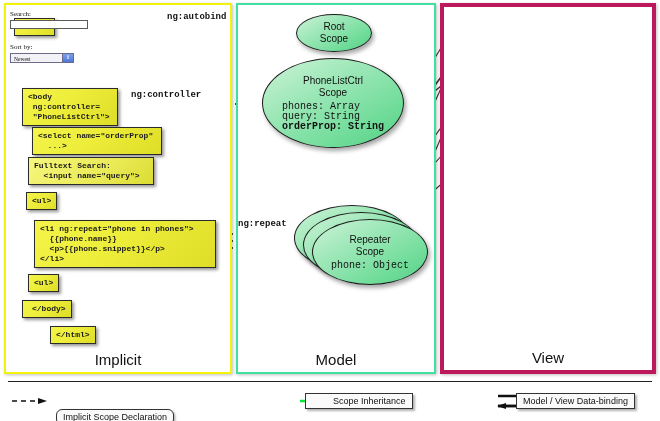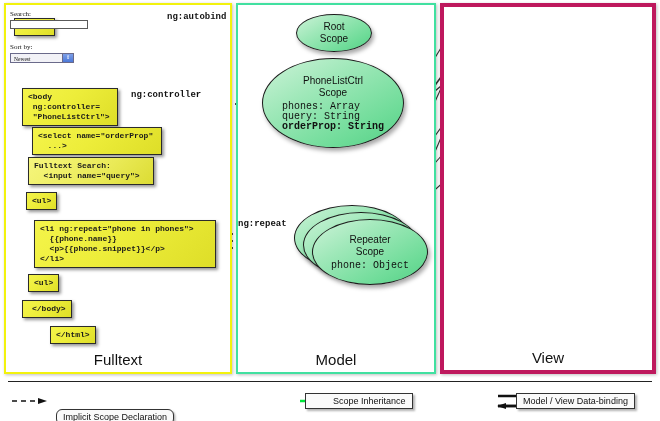--- a/index.html
+++ b/index.html
@@ -111,21 +111,21 @@
 
     <line x1="368" y1="228" x2="512" y2="30" stroke="#333" stroke-width="1.1" marker-end="url(#ah-black)"></line>
     <line x1="372" y1="234" x2="514" y2="74" stroke="#333" stroke-width="1.1" marker-end="url(#ah-black)"></line>
     <line x1="376" y1="242" x2="516" y2="118" stroke="#333" stroke-width="1.1" marker-end="url(#ah-black)"></line>
 
     <line x1="452" y1="64" x2="368" y2="250" stroke="#333" stroke-width="1.1"></line>
     <line x1="470" y1="70" x2="392" y2="252" stroke="#333" stroke-width="1.1"></line>
   </svg>
 
   <div class="panel panel-template">
-    <div class="panel-label">Fulltext</div>
+    <div class="panel-label">Implicit</div>
   </div>
 
   <div class="codebox" style="left:14px;top:18px;">&lt;html&gt;</div>
 
   <div class="codebox" style="left:22px;top:88px;width:96px;">&lt;body
  ng:controller=
  "PhoneListCtrl"&gt;</div>
 
   <div class="codebox" style="left:32px;top:127px;width:130px;">&lt;select name="orderProp"
   ...&gt;</div>

